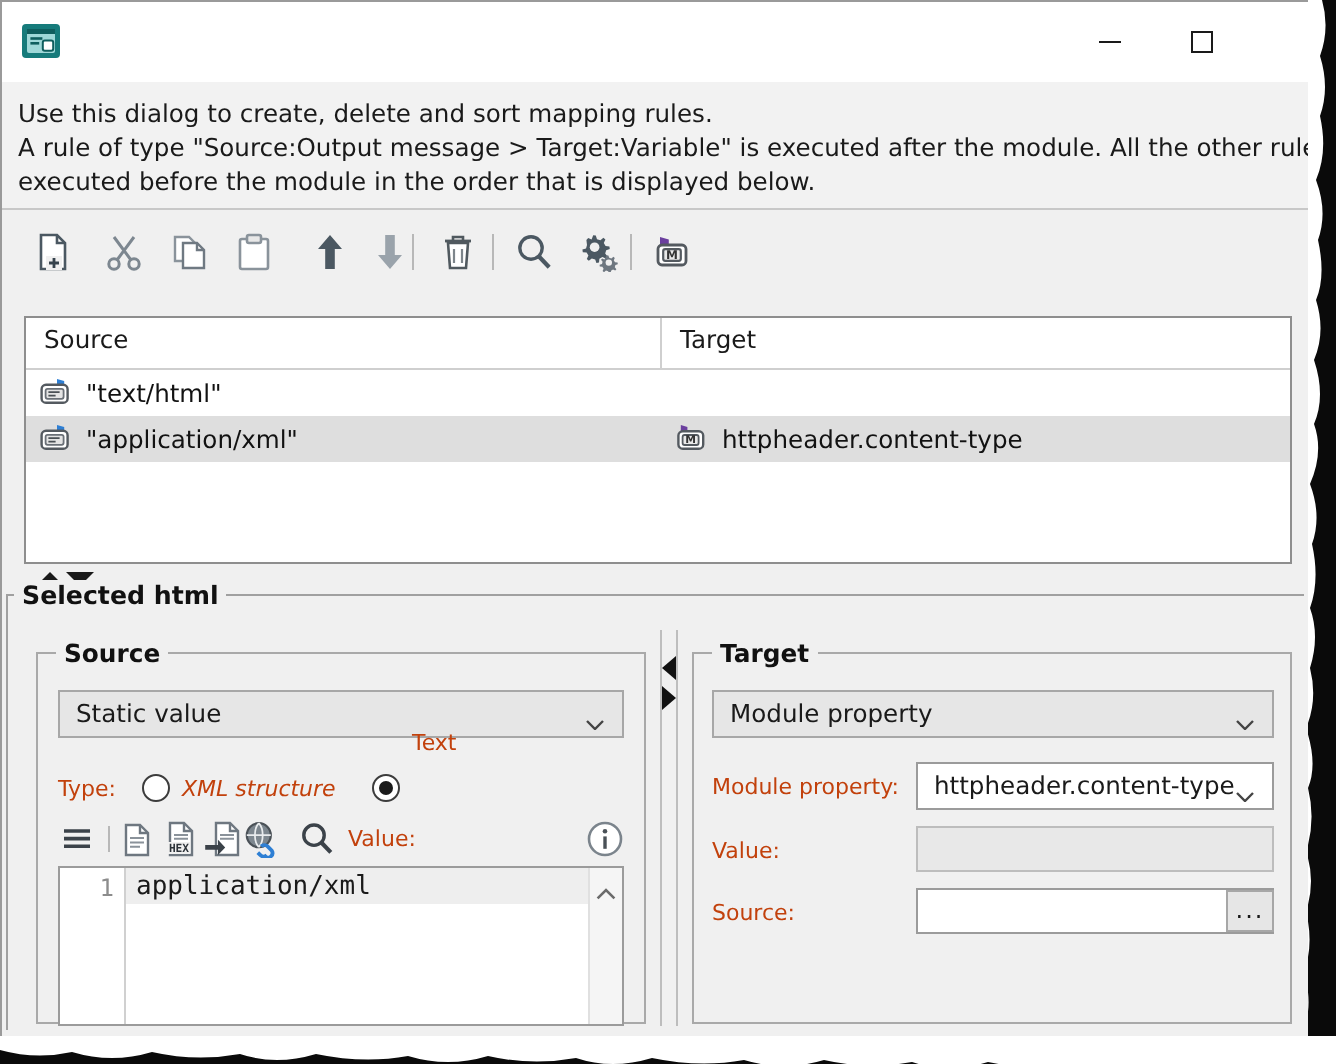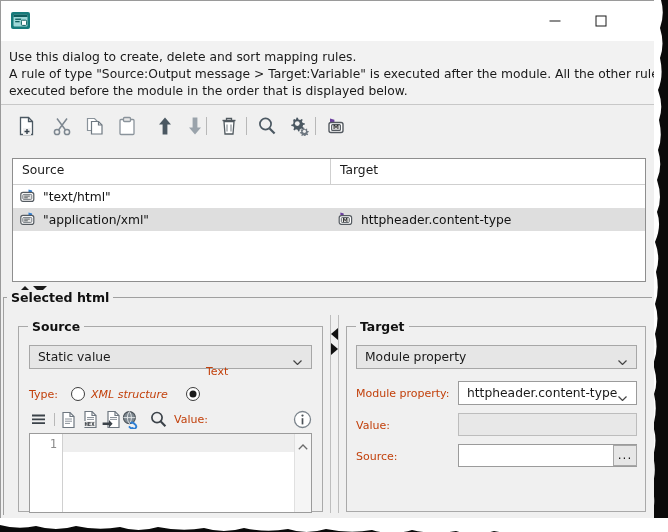--- a/index.html
+++ b/index.html
@@ -424,20 +424,21 @@
       <path d="M9.5 8.2v6.2" stroke="#4a5157" stroke-width="1.7"></path>
     </svg>
   </span>
 
   <div id="editor">
     <div id="gutter">
       <span class="ln">1</span>
     </div>
     <div id="codearea">
       <div id="codeline"></div>
+      <span id="codetext">application/xml</span>
     </div>
     <div id="codescroll">
       <span class="chev">
         <svg width="10" height="6" viewBox="0 0 10 6">
             <path d="M0.8 5.2l4.2-4.2 4.2 4.2" fill="none" stroke="#6b6b6b" stroke-width="1.3"></path>
           </svg>
       </span>
     </div>
   </div>
 

